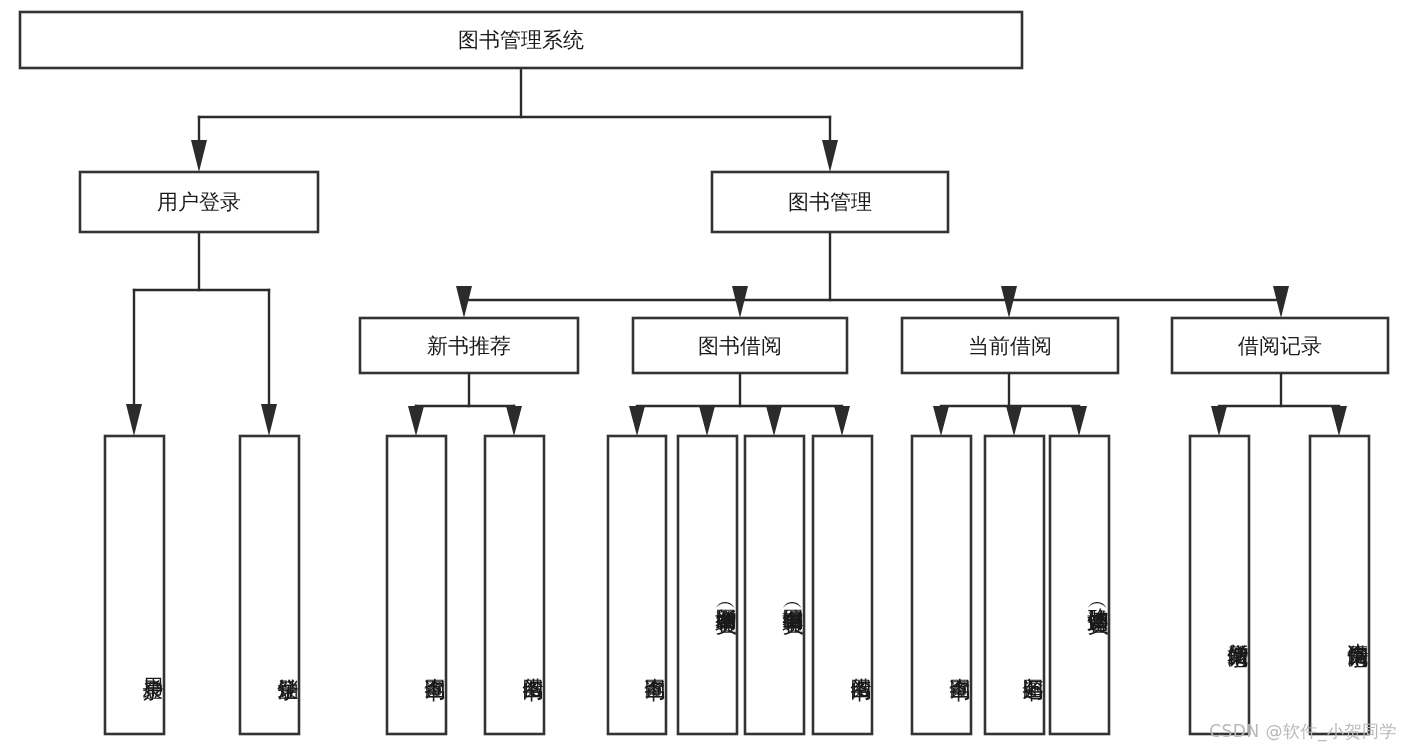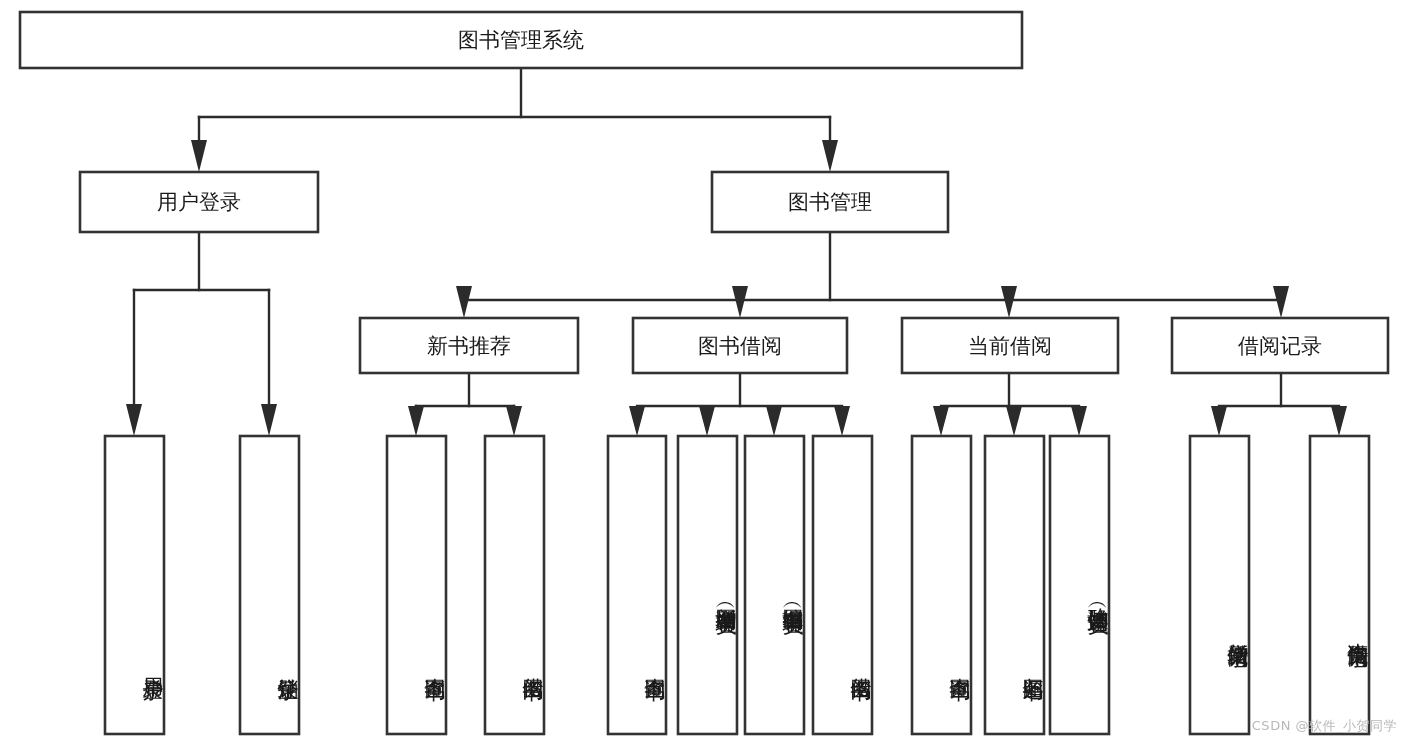--- a/index.html
+++ b/index.html
@@ -60,23 +60,23 @@
     letter-spacing: 1px;
     white-space: nowrap;
     display: flex;
     align-items: flex-start;
     justify-content: center;
     pointer-events: none;
   }
   .watermark {
     position: absolute;
     right: 8px;
-    bottom: 12px;
-    font-family: "DejaVu Sans", "Liberation Sans", sans-serif;
-    font-size: 13px;
+    bottom: 4px;
+    font-family: "DejaVu Sans", "Liberation Sans", sans-serif;
+    font-size: 17px;
     color: #b9b9b9;
     white-space: nowrap;
     letter-spacing: 0.5px;
   }
 </style>
 </head>
 <body>
 
 <div id="diagram-root">
 

